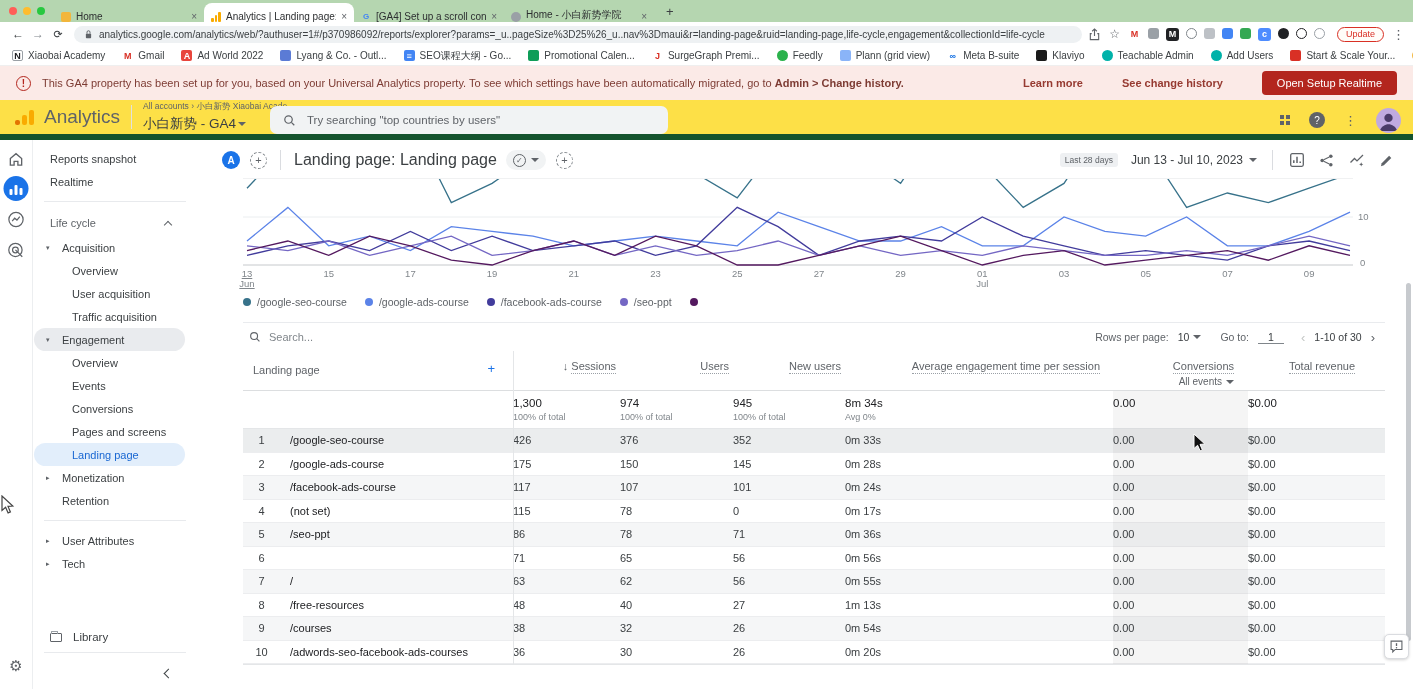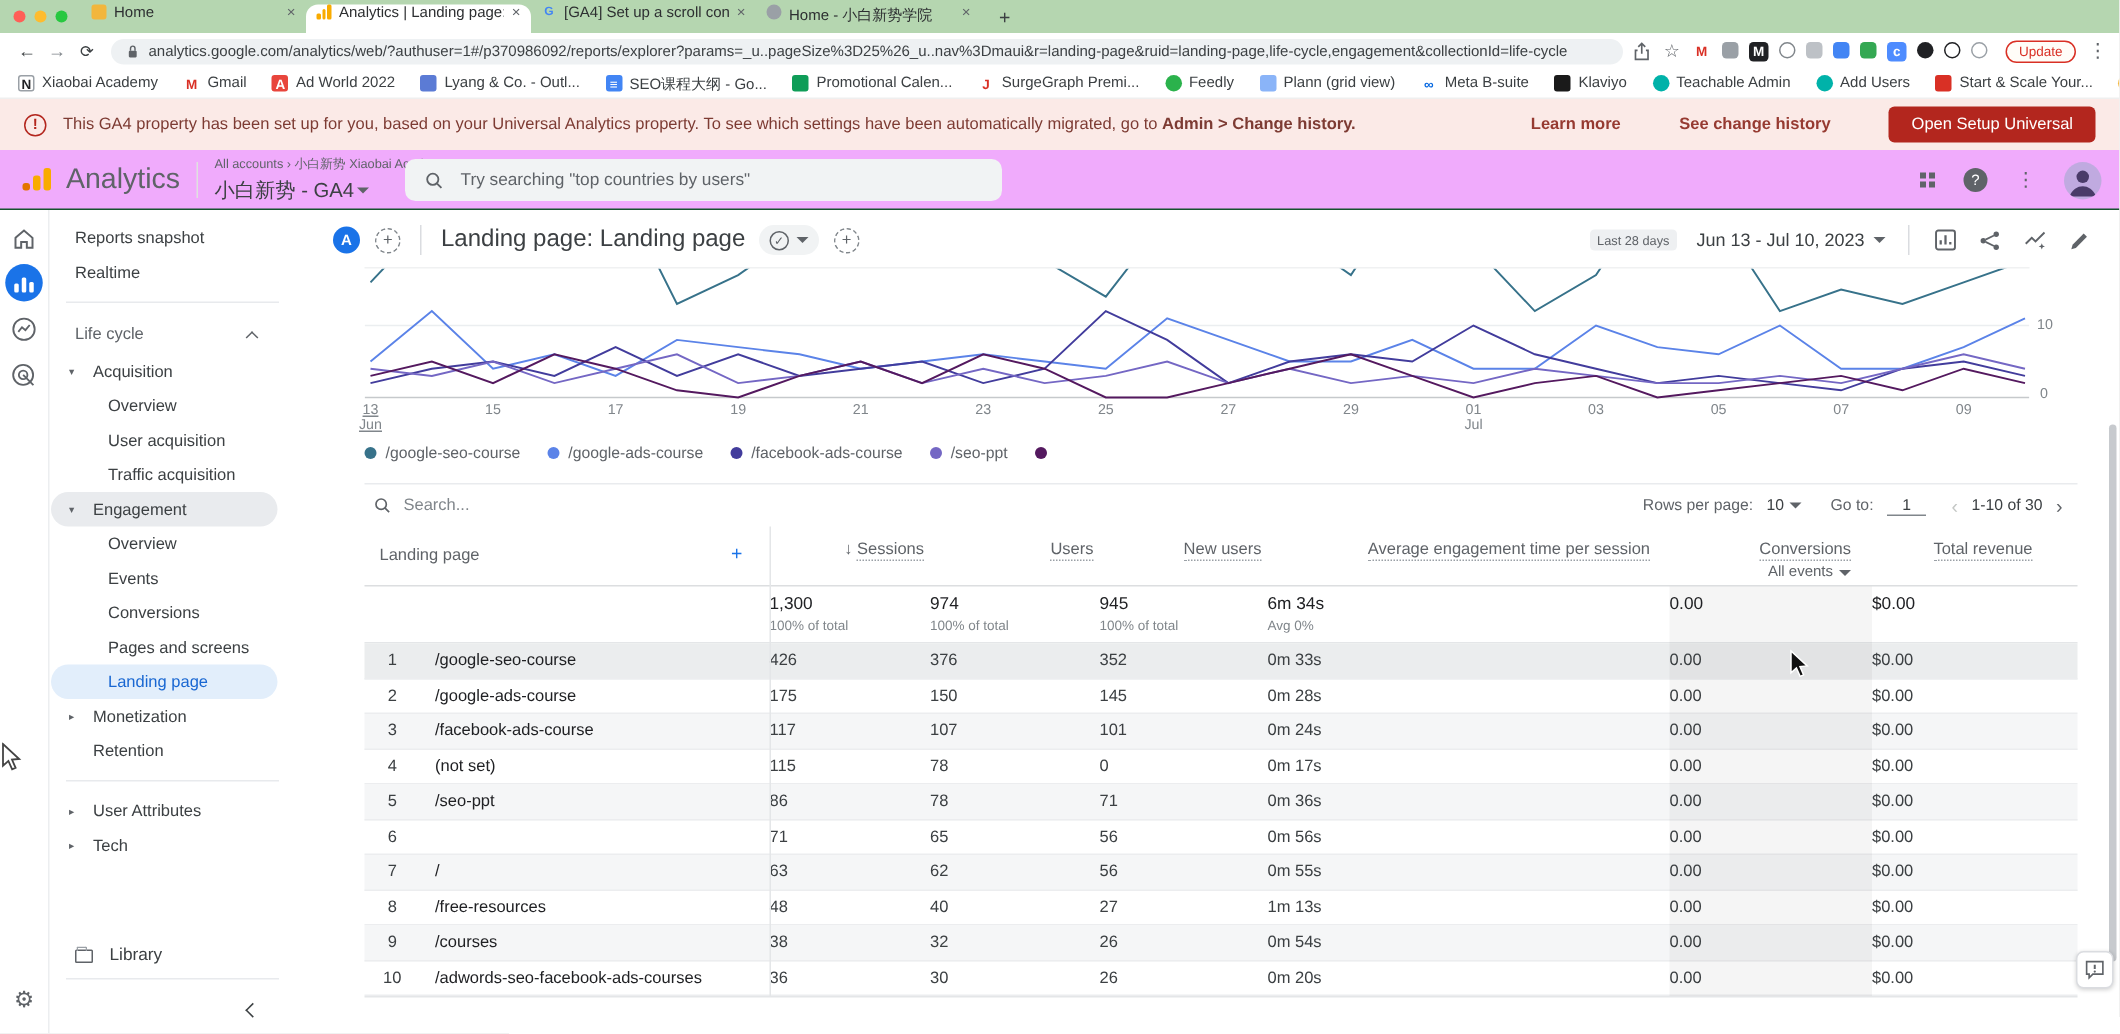--- a/index.html
+++ b/index.html
@@ -5,21 +5,21 @@
 *{margin:0;padding:0;box-sizing:border-box}
 html,body{background:#e8e8e8}
 a{text-decoration:none;color:inherit}
 #screen{position:relative;width:1413px;height:689px;background:#fff;overflow:hidden;
   font-family:"Liberation Sans","DejaVu Sans",sans-serif;color:#202124}
 
 
 .tabbar{position:absolute;top:0;left:0;right:0;height:22px;background:#b5d6b0;display:flex;align-items:flex-end}
 .lights{display:flex;gap:6px;padding:0 9px;align-self:center}
 .light{width:8px;height:8px;border-radius:50%}
-.tab{height:19px;width:150px;display:flex;align-items:flex-start;gap:5px;padding:0 7px;font-size:10px;color:#2d2f31;border-radius:8px 8px 0 0;position:relative}
+.tab{height:19px;width:150px;display:flex;align-items:flex-end;gap:5px;padding:0 7px;font-size:10px;color:#2d2f31;border-radius:8px 8px 0 0;position:relative}
 .tab.active{background:#fff}
 .tab .ttl{flex:1;white-space:nowrap;overflow:hidden}
 .tab .close{font-size:10px;color:#5f6368;flex:none}
 .favicon{width:10px;height:10px;border-radius:2px;flex:none;display:flex;align-items:center;justify-content:center;font-size:8px;font-weight:bold;line-height:1}
 .fav-bars{display:flex;align-items:flex-end;gap:1px;width:10px;height:10px}
 .fav-bars i{display:block;width:2.5px;background:#f9ab00;border-radius:1px}
 .newtab{font-size:13px;color:#3c4043;margin:0 0 3px 12px}
 .navbar{position:absolute;top:22px;height:24px;left:0;right:0;background:#fff;display:flex;align-items:center;padding:0 8px}
 .navbtn{font-size:12px;color:#3c4043;width:20px;text-align:center;flex:none}
 .urlbar{flex:1;height:17px;background:#eef1f3;border-radius:9px;display:flex;align-items:center;gap:6px;padding:0 10px;font-size:10px;color:#3c4043;margin:0 6px;overflow:hidden;white-space:nowrap}
@@ -33,21 +33,21 @@
 .bm-folder:before{content:"";position:absolute;top:-3px;left:0;width:5px;height:2px;border:1px solid #9aa0a6;border-bottom:none;border-radius:1px 1px 0 0}
 
 
 .banner{position:absolute;top:66px;height:34px;left:0;right:0;background:#fbeae7;display:flex;align-items:center;padding:0 16px;gap:11px;font-size:11px;color:#7d3b33}
 .warn{width:15px;height:15px;border:1.5px solid #b3261e;border-radius:50%;color:#b3261e;font-size:10px;font-weight:bold;display:flex;align-items:center;justify-content:center;flex:none}
 .banner .msg{flex:1;white-space:nowrap;overflow:hidden}
 .blink{color:#963a31;font-weight:bold;margin-right:28px;white-space:nowrap}
 .setup-btn{background:#b3261e;color:#fff;font-size:11px;padding:6px 15px;border-radius:4px;white-space:nowrap;border:none}
 
 
-.gaheader{position:absolute;top:100px;height:40px;left:0;right:0;background:#f0abfc;border-bottom:1px solid #14532d;display:flex;align-items:center}
+.gaheader{position:absolute;top:100px;height:40px;left:0;right:0;background:#fde047;border-bottom:6px solid #14532d;display:flex;align-items:center}
 .ga-logo{display:flex;align-items:flex-end;gap:2px;margin-left:15px}
 .ga-logo i{display:block;width:5px;border-radius:2px;background:#f9ab00}
 .product{font-size:19px;color:#5f6368;margin-left:10px}
 .hdr-div{width:1px;height:24px;background:#e0e0e0;margin:0 11px}
 .crumbs{display:flex;flex-direction:column;justify-content:center;gap:2px}
 .crumb-top{font-size:8.5px;color:#5f6368}
 .crumb-acc{font-size:13.5px;color:#3c4043;display:flex;align-items:center;gap:2px}
 .dn{width:0;height:0;border-left:4px solid transparent;border-right:4px solid transparent;border-top:4px solid #5f6368;display:inline-block}
 .searchbar{position:absolute;left:270px;top:6px;width:398px;height:28px;background:#f1f3f4;border-radius:7px;display:flex;align-items:center;gap:11px;padding:0 13px;font-size:11.5px;color:#5f6368}
 .hdr-right{position:absolute;right:12px;top:0;height:40px;display:flex;align-items:center;gap:19px}
@@ -268,21 +268,21 @@
         </span>
       </span>
 
   </div>
 
   <div class="banner">
     <span class="warn">!</span>
     <span class="msg"><span>This GA4 property has been set up for you, based on your Universal Analytics property. To see which settings have been automatically migrated, go to </span><b>Admin &gt; Change history.</b></span>
     <a class="blink">Learn more</a>
     <a class="blink">See change history</a>
-    <button class="setup-btn">Open Setup Universal</button>
+    <button class="setup-btn">Open Setup Realtime</button>
   </div>
 
   <div class="gaheader">
     <span class="ga-logo">
       <i style="height:5px;background:#e37400"></i>
         <i style="height:10px"></i>
         <i style="height:15px"></i>
     </span>
     <span class="product">Analytics</span>
     <span class="hdr-div"></span>
@@ -584,21 +584,21 @@
         </div>
         <div class="tot pad4">
           <div class="v">974</div>
           <div class="s">100% of total</div>
         </div>
         <div class="tot pad4">
           <div class="v">945</div>
           <div class="s">100% of total</div>
         </div>
         <div class="tot pad13">
-          <div class="v">6m 34s</div>
+          <div class="v">8m 34s</div>
           <div class="s">Avg 0%</div>
         </div>
         <div class="tot pad14">
           <div class="v">0.00</div>
         </div>
         <div class="tot pad30">
           <div class="v">$0.00</div>
         </div>
       </div>
     <div id="tbody">

